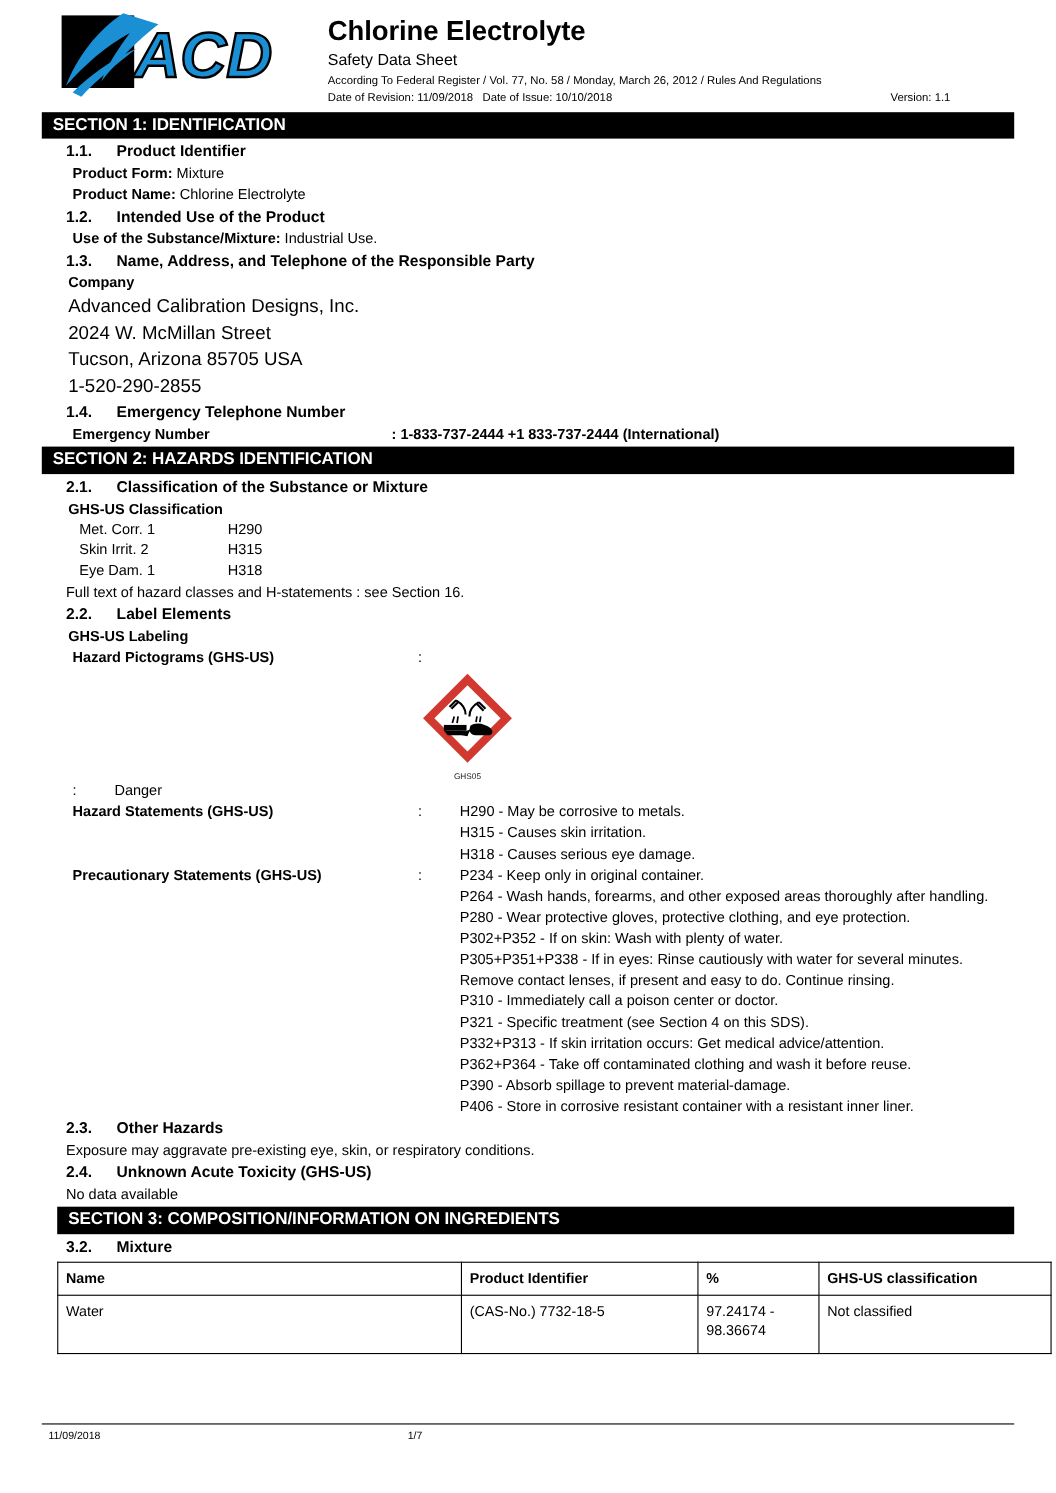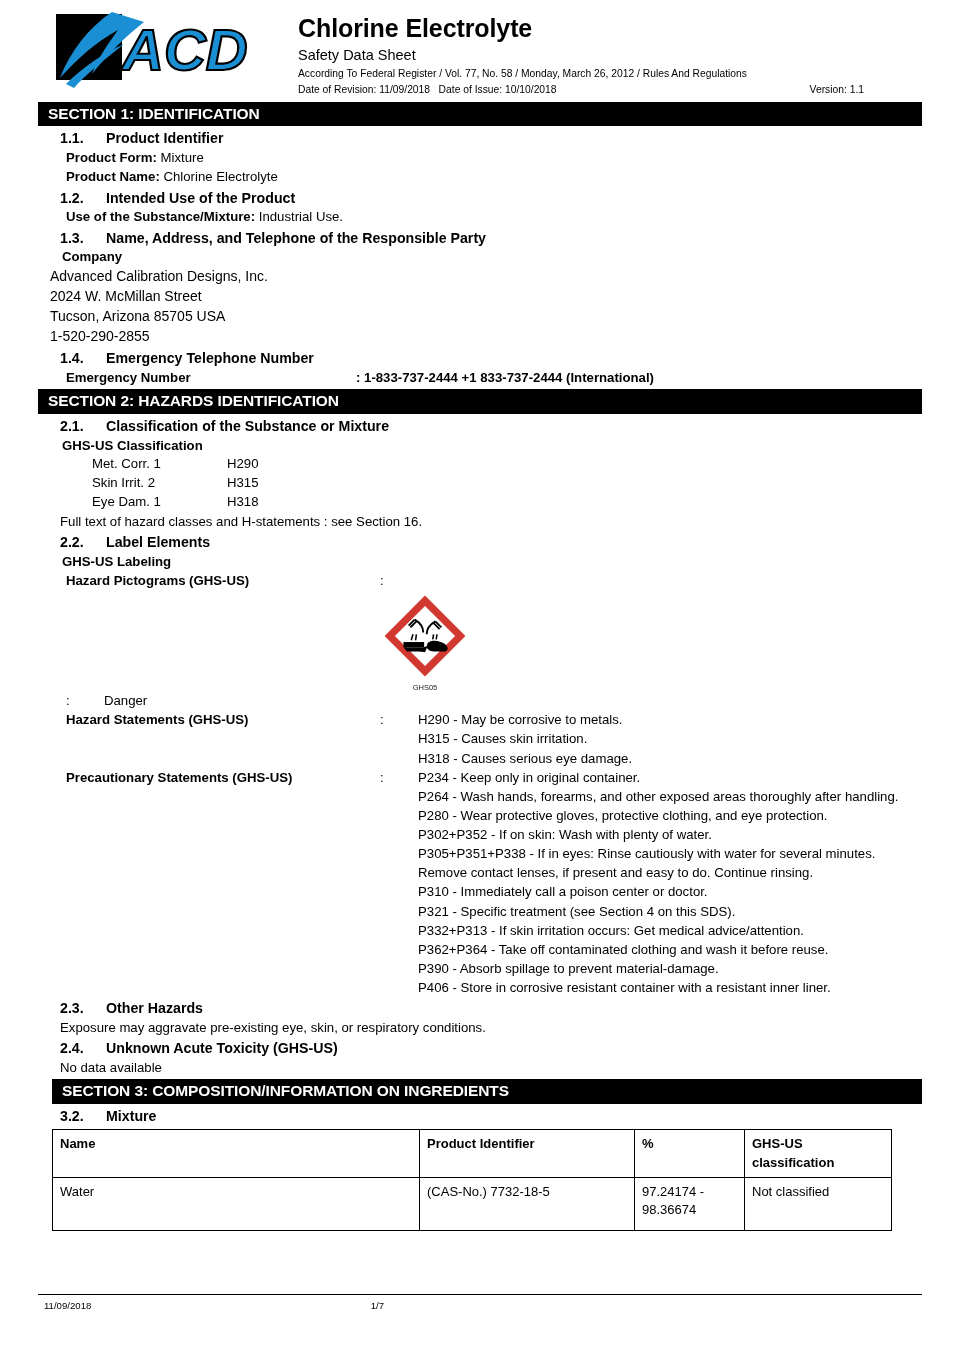--- a/index.html
+++ b/index.html
@@ -110,33 +110,33 @@
     line-height: 1.38;
   }
   .kv b { font-weight: bold; }
   .plain {
     font-size: 13.2px;
     margin: 1px 0 1px 22px;
     line-height: 1.38;
   }
 
   .addr {
-    font-size: 14px;
-    margin: 0 0 0 12px;
+    font-size: 17px;
+    margin: 0 0 0 24px;
     line-height: 1.42;
   }
 
   
   .cls-row {
     font-size: 13.2px;
     display: flex;
     margin-left: 34px;
     line-height: 1.42;
   }
-  .cls-row .c1 { width: 135px; flex: 0 0 135px; margin-left: 20px; }
+  .cls-row .c1 { width: 135px; flex: 0 0 135px; }
 
   
   .lv {
     display: flex;
     font-size: 13.2px;
     line-height: 1.45;
     margin-left: 28px;
     gap: 24px;
   }
   .lv .lbl {
@@ -170,21 +170,21 @@
   .picto-cap {
     font-size: 7.5px;
     line-height: 1;
     margin-top: 1px;
     color: #222;
   }
 
   
   .ing-table {
     border-collapse: collapse;
-    width: 840px;
+    width: 904px;
     margin: 4px 0 0 14px;
     font-size: 13px;
   }
   .ing-table th, .ing-table td {
     border: 1.3px solid #000000;
     text-align: left;
     vertical-align: top;
     padding: 5px 7px;
     line-height: 1.4;
   }

